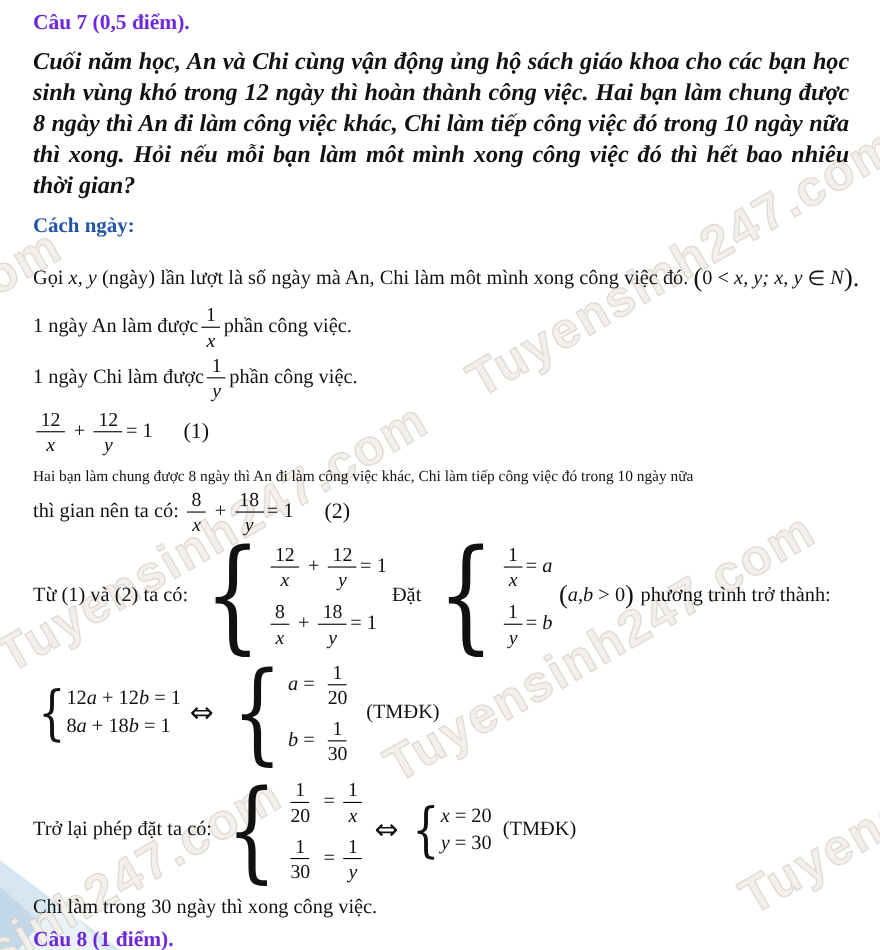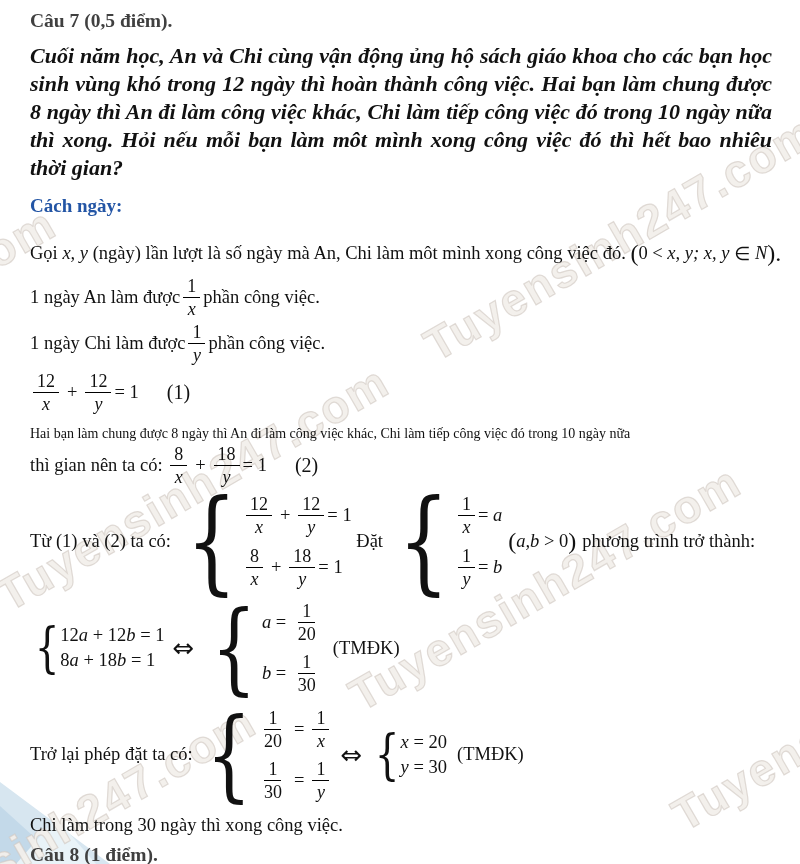--- a/index.html
+++ b/index.html
@@ -25,21 +25,21 @@
   
   .tri{position:absolute;z-index:0;pointer-events:none}
   .tri-a{left:0;top:782px;width:110px;height:82px;background:#d7e6f0;
          clip-path:polygon(0 0,100% 100%,0 100%)}
   .tri-b{left:0;top:806px;width:64px;height:58px;background:#c3d9e9;
          clip-path:polygon(0 0,100% 100%,0 100%)}
   .tri-c{left:16px;top:818px;width:80px;height:46px;background:#e9f3f8;
          clip-path:polygon(50% 0,100% 100%,0 100%)}
   
   .content{position:relative;z-index:2;padding:10px 28px 0 30px;}
-  .red{color:#404040}
+  .red{color:#6d28d9}
   .blue{color:#2355a5}
   .q-title{font-size:19.5px;font-weight:bold;margin:0;}
   .problem{
     font-weight:bold;font-style:italic;text-align:justify;
     font-size:22px;line-height:28px;margin:10px 0 0 0;
   }
   .m-head{font-size:19px;font-weight:bold;margin:13px 0 0 0;}
   .line{margin:0;}
   .mrow{display:flex;align-items:center;flex-wrap:nowrap;white-space:pre;}
   .txt{white-space:pre;}

